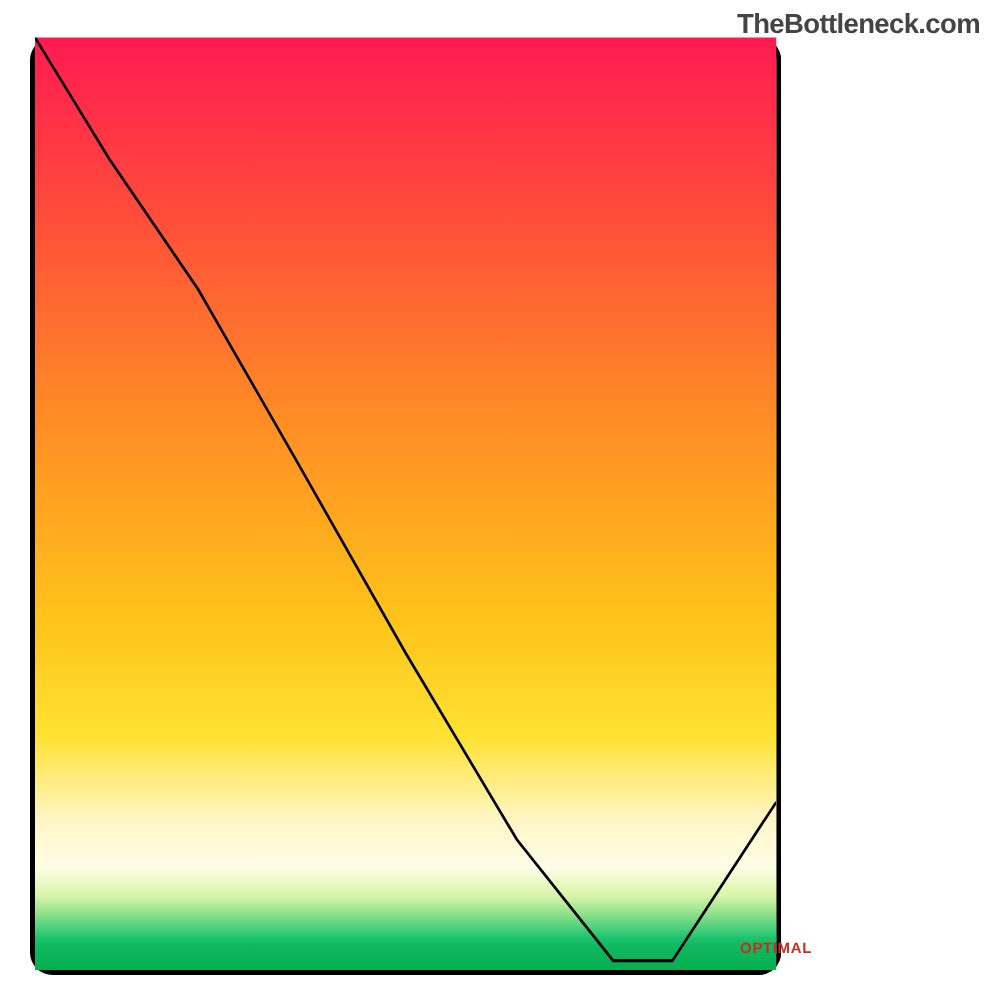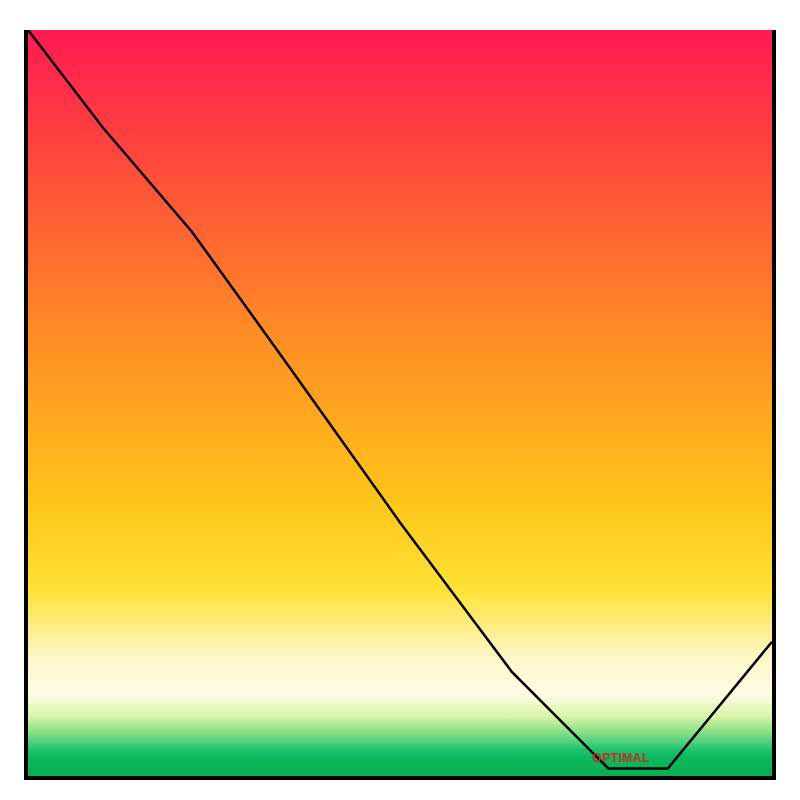--- a/index.html
+++ b/index.html
@@ -22,26 +22,27 @@
     right: 16px;
     color: #444444;
     font-size: 22px;
     font-weight: bold;
     letter-spacing: -0.5px;
   }
   .plot-frame {
     position: absolute;
     left: 24px;
     top: 30px;
-    width: 752px;
+    width: 601px;
     height: 750px;
     border-left: 4px solid #000;
     border-right: 4px solid #000;
     border-bottom: 4px solid #000;
     box-sizing: border-box;
+    border-radius: 18px;
   }
   .gradient-bg {
     position: absolute;
     left: 0;
     top: 0;
     right: 0;
     bottom: 0;
     
     background: linear-gradient(
       to bottom,
@@ -73,20 +74,21 @@
     font-size: 12px;
     font-weight: bold;
     letter-spacing: 0.5px;
   }
 </style>
 </head>
 <body>
 
 <div class="chart-wrap">
 
+  <div class="watermark">TheBottleneck.com</div>
 
   <div class="plot-frame">
     <div class="gradient-bg"></div>
 
     <svg class="curve" viewBox="0 0 744 746" preserveAspectRatio="none">
       <path id="bottleneck-path" fill="none" stroke="#000000" stroke-width="2.5" d="M0.0 0.0 L74.4 97.0 L163.7 201.4 L260.4 335.7 L372.0 492.4 L483.6 641.6 L580.3 738.5 L639.8 738.5 L744.0 611.7"></path>
     </svg>
 
     <div class="min-label" id="min-label" style="left: 564.08px; top: 720.54px;">OPTIMAL</div>
   </div>

